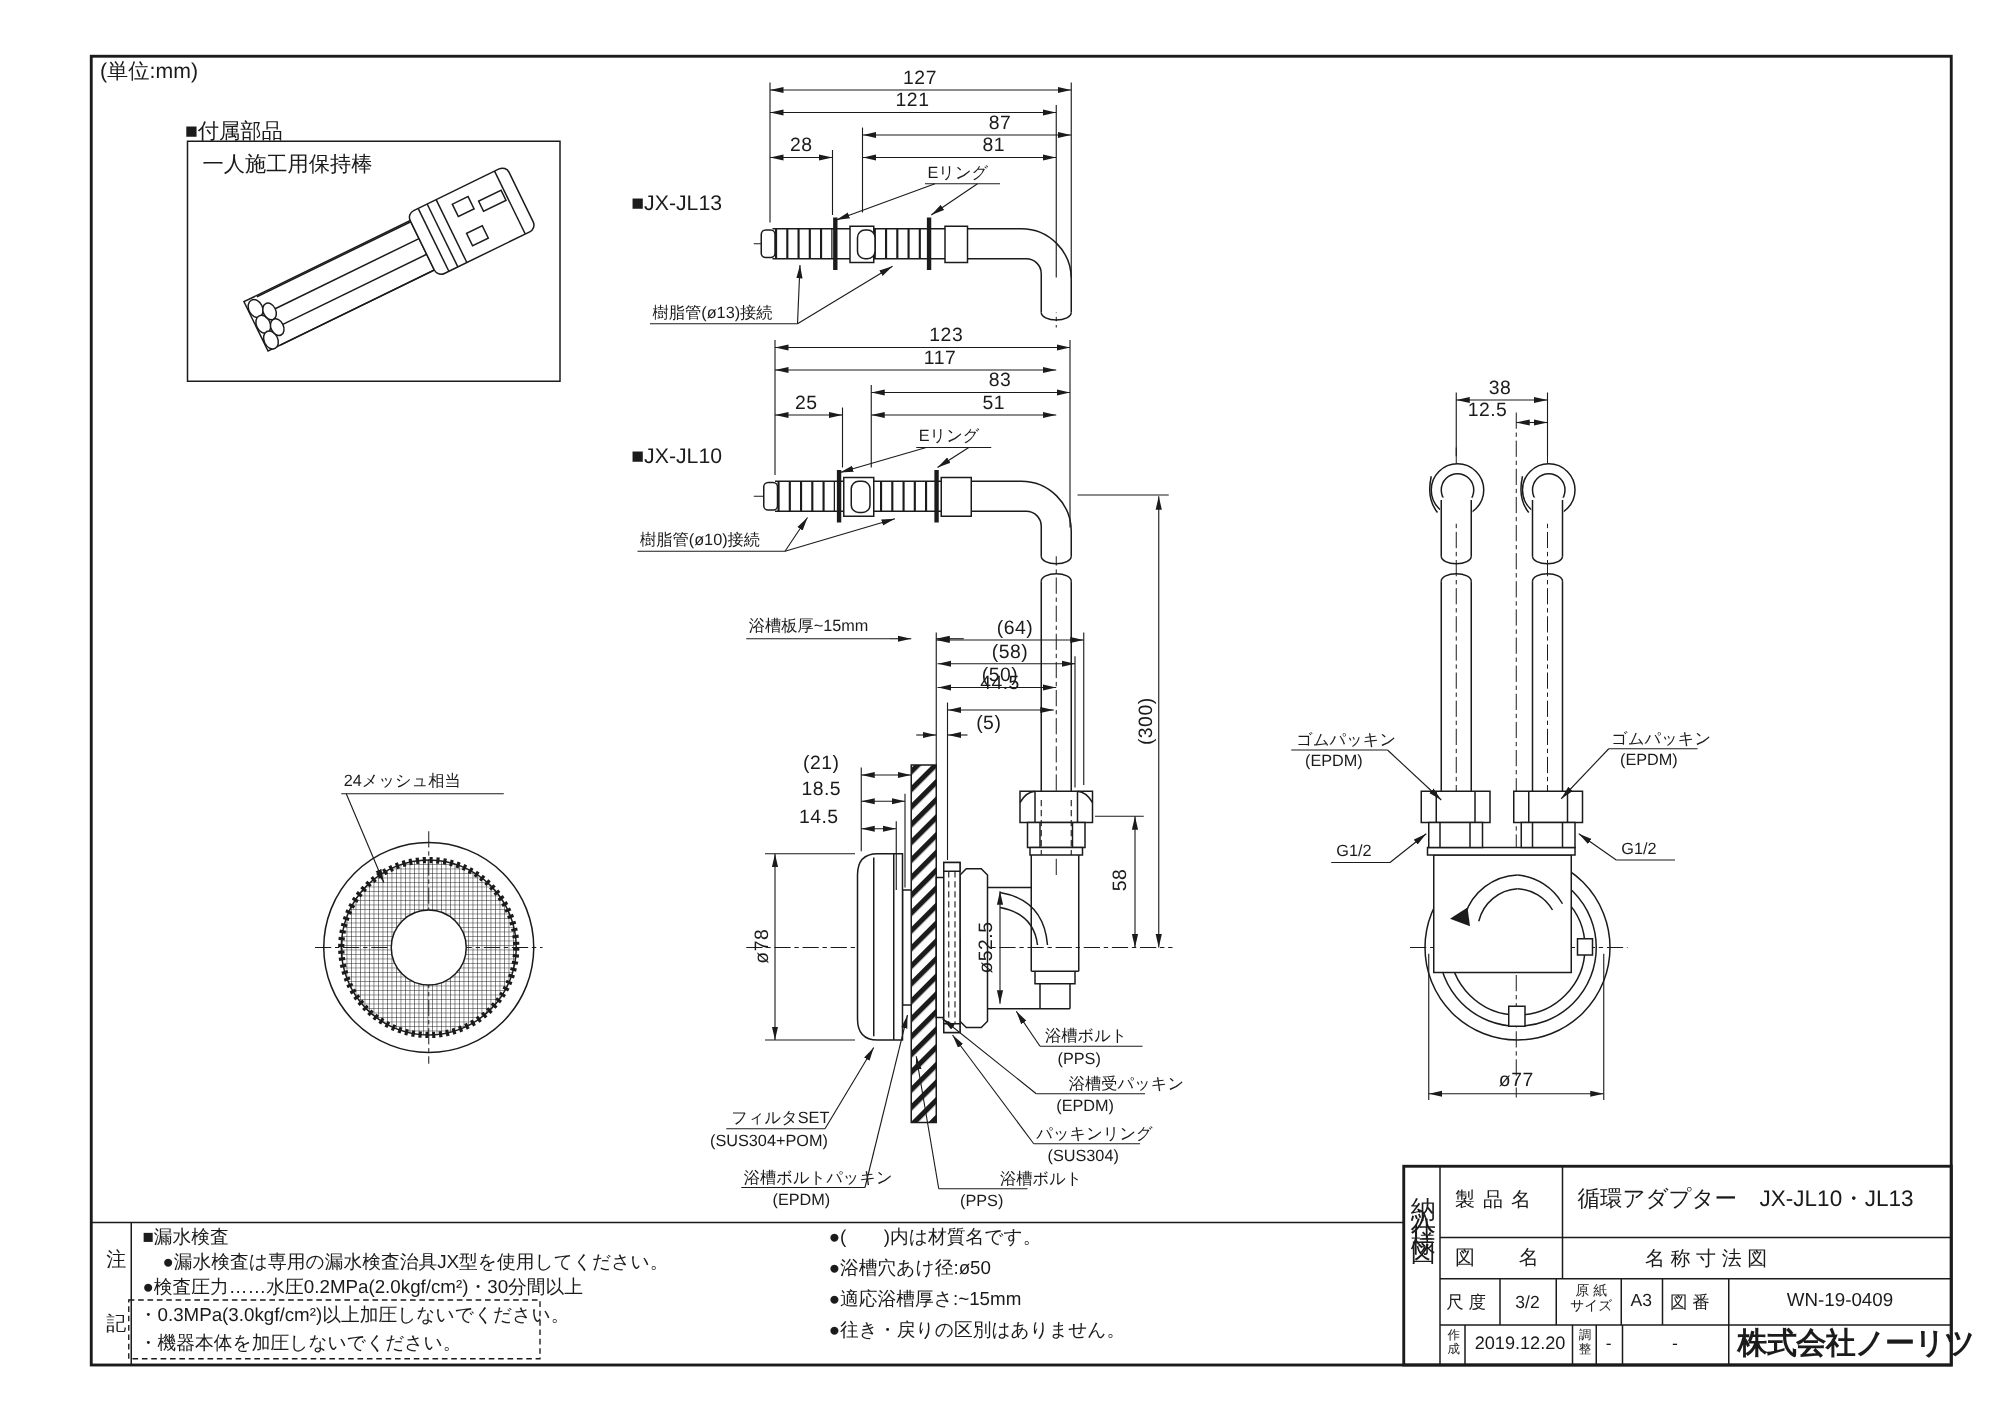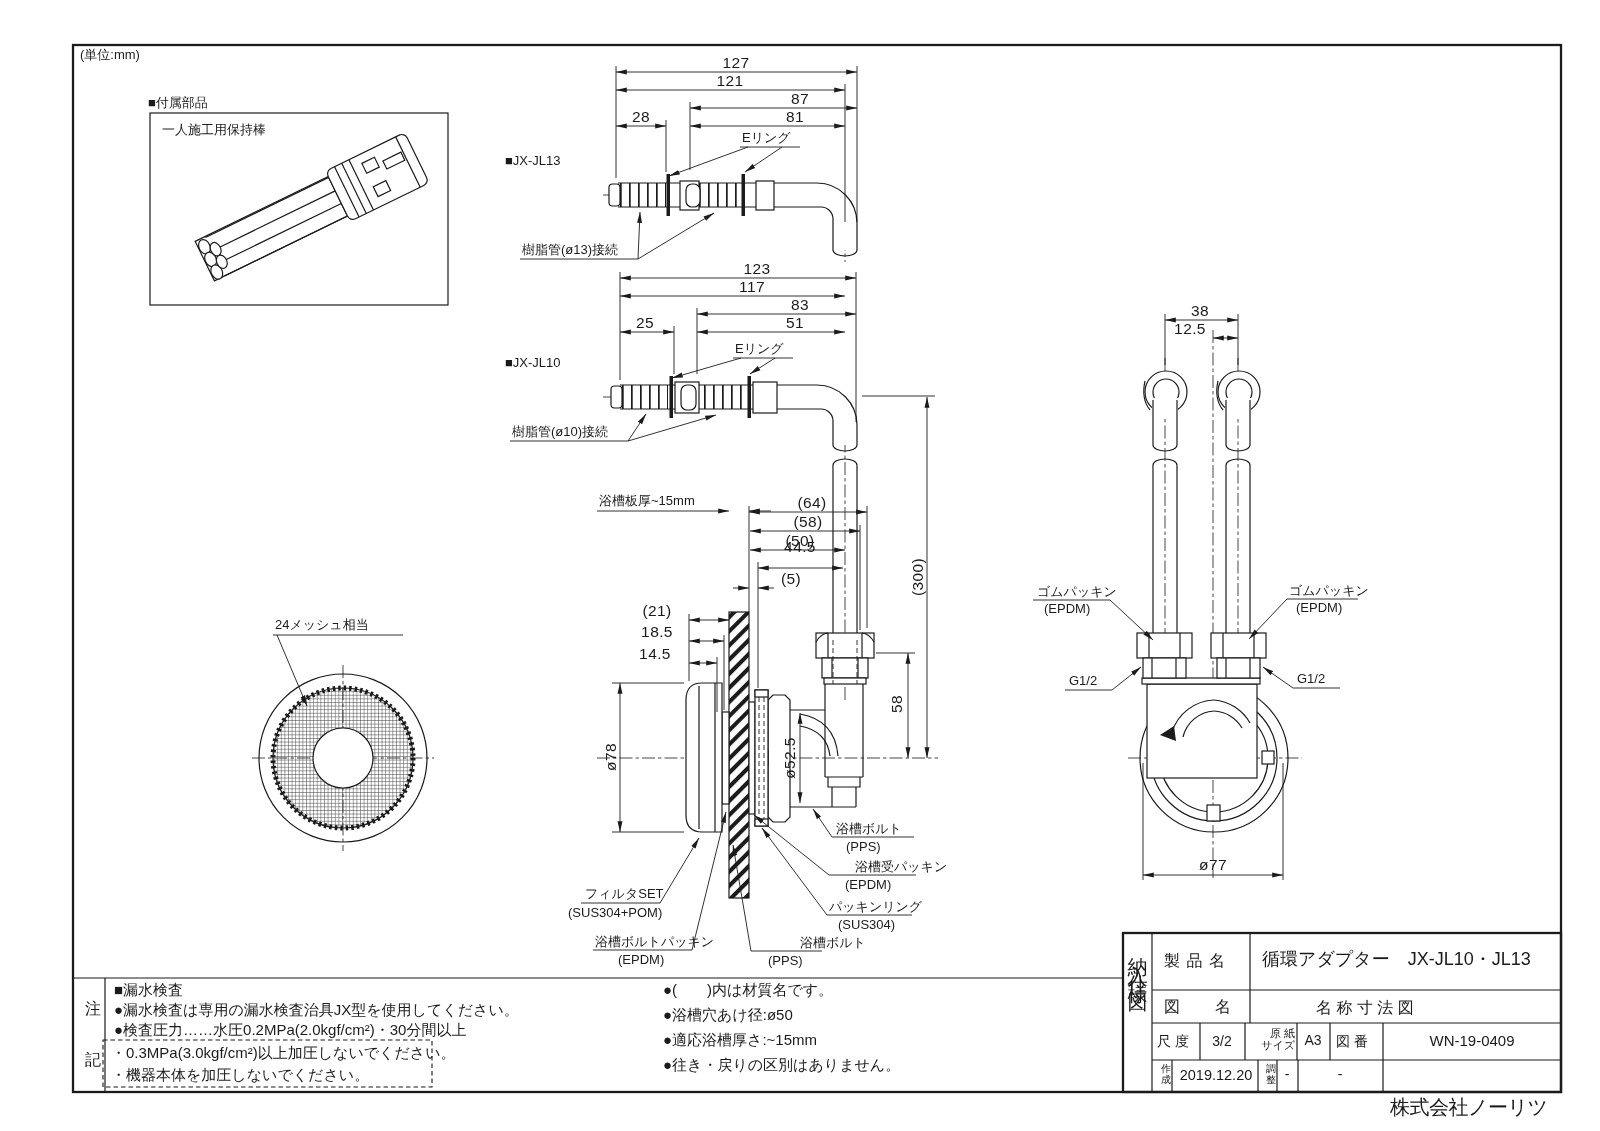--- a/index.html
+++ b/index.html
@@ -15,28 +15,28 @@
   .cl { stroke:#1b1b1b; stroke-width:0.8; fill:none; stroke-dasharray:13 3 3.5 3; }
   .wf { fill:#fff; stroke:#1b1b1b; stroke-width:1.2; }
   .wh { fill:#fff; stroke:none; }
   .bk { fill:#1b1b1b; stroke:none; }
   .hid { stroke:#1b1b1b; stroke-width:0.9; stroke-dasharray:5 3; fill:none; }
   .rib { stroke:#1b1b1b; stroke-width:24; stroke-dasharray:1.7 7.3; fill:none; }
   .dash-box { fill:none; stroke:#1b1b1b; stroke-width:1.1; stroke-dasharray:4.5 3; }
   .t { position:absolute; white-space:nowrap; line-height:1.2; color:#1b1b1b; }
   .d { font-size:15.5px; letter-spacing:0.4px; }
   .j { font-size:13px; }
-  .j2 { font-size:13px; }
+  .j2 { font-size:17px; }
   .n { font-size:15px; }
   .ctr { transform:translateX(-50%); }
   .rot { transform:translate(-50%,-50%) rotate(-90deg); }
-  .pre { white-space:pre-line; text-align:right; line-height:1.12; }
+  .pre { white-space:pre-line; text-align:center; line-height:1.12; }
   .vtx { writing-mode:vertical-rl; text-orientation:upright; font-size:20px; letter-spacing:9px; }
   .tb-label { font-size:16px; letter-spacing:1px; }
-  .logo { font-size:20px; font-weight:400; letter-spacing:-0.5px;margin-top:34px; }
+  .logo { font-size:24px; font-weight:700; letter-spacing:-0.5px; }
 </style>
 </head>
 <body>
 
 <svg width="1600" height="1131" viewBox="0 0 1600 1131">
   <defs>
     <marker id="ar" viewBox="0 0 10 6" refX="10" refY="3" markerWidth="12" markerHeight="7.2" orient="auto-start-reverse">
       <path d="M0 0.7 L10 3 L0 5.3 Z" fill="#1b1b1b"></path>
     </marker>
     <pattern id="ht" patternUnits="userSpaceOnUse" width="10" height="10" patternTransform="rotate(45)">
@@ -392,21 +392,21 @@
 <span class="t j" style="left:1044px;top:601px">(EPDM)</span>
 <span class="t j" style="left:1289px;top:583px">ゴムパッキン</span>
 <span class="t j" style="left:1296px;top:600px">(EPDM)</span>
 <span class="t j" style="left:1069px;top:673px">G1/2</span>
 <span class="t j" style="left:1297px;top:671px">G1/2</span>
 <span class="t d ctr" style="left:1213px;top:856px">ø77</span>
 
 <span class="t" style="left:85px;top:999px;font-size:16px">注</span>
 <span class="t" style="left:85px;top:1050px;font-size:16px">記</span>
 <span class="t n" style="left:114px;top:981px">■漏水検査</span>
-<span class="t n" style="left:114px;top:1001px">●漏水検査は専用の漏水検査治具JX型を使用してください。</span>
+<span class="t n" style="left:130px;top:1001px">●漏水検査は専用の漏水検査治具JX型を使用してください。</span>
 <span class="t n" style="left:114px;top:1021px">●検査圧力……水圧0.2MPa(2.0kgf/cm²)・30分間以上</span>
 <span class="t n" style="left:111px;top:1044px">・0.3MPa(3.0kgf/cm²)以上加圧しないでください。</span>
 <span class="t n" style="left:111px;top:1066px">・機器本体を加圧しないでください。</span>
 
 <span class="t n" style="left:663px;top:981px">●(　　)内は材質名です。</span>
 <span class="t n" style="left:663px;top:1006px">●浴槽穴あけ径:ø50</span>
 <span class="t n" style="left:663px;top:1031px">●適応浴槽厚さ:~15mm</span>
 <span class="t n" style="left:663px;top:1056px">●往き・戻りの区別はありません。</span>
 
 <span class="t vtx" style="left:1126px;top:941px;height:148px">納入仕様図</span>

